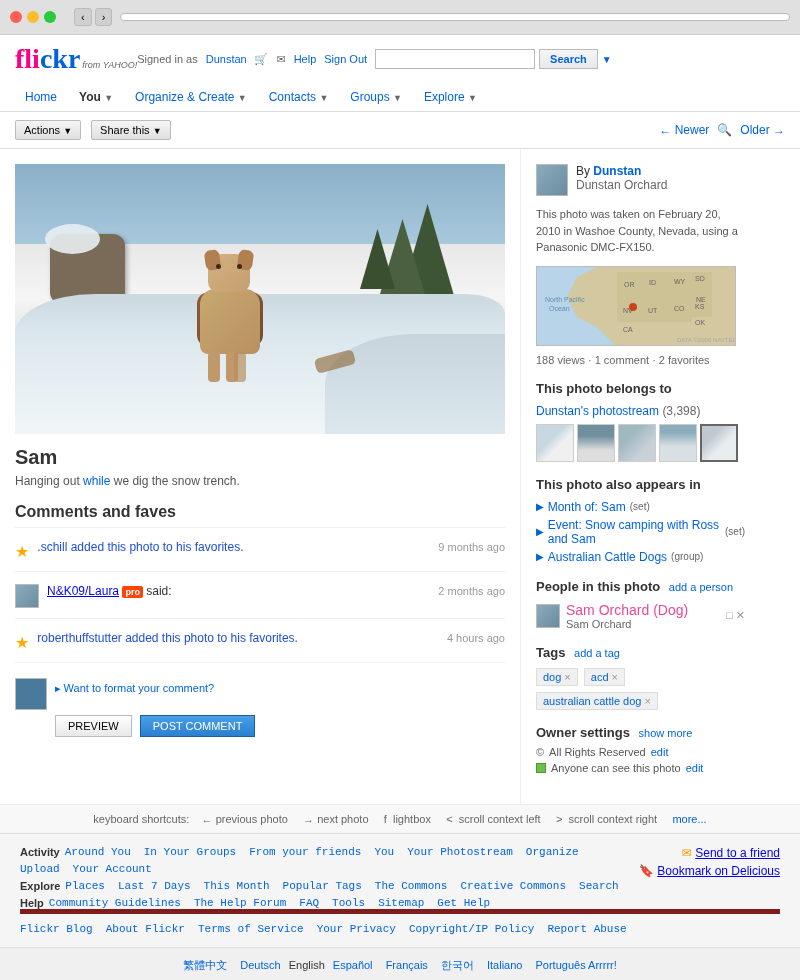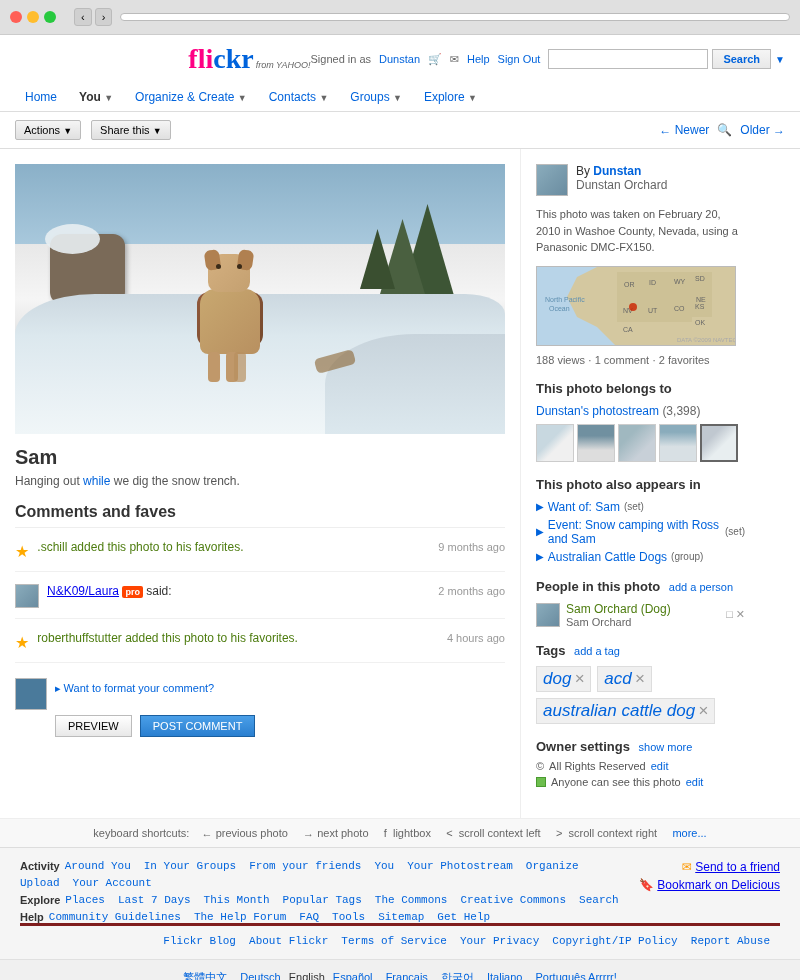--- a/index.html
+++ b/index.html
@@ -14,21 +14,21 @@
     .win-btn.green { background: #27c93f; }
     .nav-arrows { display: flex; gap: 3px; margin-left: 10px; }
     .nav-arrow { background: #d0d0d0; border: 1px solid #bbb; border-radius: 3px; padding: 2px 6px; font-size: 11px; cursor: pointer; }
     .url-bar { flex: 1; background: white; border: 1px solid #bbb; border-radius: 10px; padding: 3px 10px; font-size: 11px; text-align: center; }
 
     
     .page { background: white; }
     
     
     .header { background: white; padding: 8px 15px 0; border-bottom: 1px solid #ddd; }
-    .header-top { display: flex; align-items: center; justify-content: flex-end; margin-bottom: 5px; }
+    .header-top { display: flex; align-items: center; justify-content: flex-start; margin-bottom: 5px; }
     .logo { display: flex; align-items: baseline; gap: 2px; }
     .logo-flickr { font-size: 28px; font-weight: bold; color: #ff0084; font-family: Georgia, serif; }
     .logo-flickr span { color: #0063dc; }
     .header-right { display: flex; align-items: center; gap: 8px; font-size: 11px; color: #666; }
     .header-right a { color: #0063dc; text-decoration: none; }
     .search-box { display: flex; align-items: center; gap: 4px; }
     .search-input { border: 1px solid #bbb; padding: 3px 8px; font-size: 11px; width: 160px; }
     .search-btn { background: linear-gradient(to bottom, #f5f5f5, #e8e8e8); border: 1px solid #bbb; padding: 3px 10px; font-size: 11px; cursor: pointer; color: #0063dc; font-weight: bold; }
     
     
@@ -58,21 +58,21 @@
     .photo-desc a { color: #0063dc; text-decoration: none; }
     
     
     .section-title { font-size: 16px; font-weight: bold; color: #333; margin-bottom: 12px; border-bottom: 1px solid #eee; padding-bottom: 6px; }
     .comment-item { display: flex; align-items: flex-start; gap: 8px; margin-bottom: 12px; padding-bottom: 10px; border-bottom: 1px solid #f0f0f0; }
     .comment-avatar { width: 24px; height: 24px; background: #ddd; border: 1px solid #bbb; flex-shrink: 0; overflow: hidden; }
     .star-icon { color: #ffaa00; font-size: 16px; flex-shrink: 0; margin-top: 2px; }
     .comment-body { flex: 1; }
     .comment-meta { display: flex; justify-content: space-between; align-items: baseline; }
     .comment-text { font-size: 12px; color: #333; }
-    .comment-text a { color: #4d7c0f; text-decoration: none; }
+    .comment-text a { color: #1d4ed8; text-decoration: none; }
     .comment-time { font-size: 11px; color: #999; }
     .pro-badge { background: #ff4400; color: white; font-size: 9px; padding: 1px 3px; border-radius: 2px; font-weight: bold; }
     
     
     .add-comment-area { margin-top: 15px; display: flex; gap: 8px; }
     .commenter-avatar { width: 32px; height: 32px; background: #4a7a9b; border: 1px solid #bbb; flex-shrink: 0; }
     .comment-input-wrap { flex: 1; }
     .comment-textarea { width: 100%; height: 80px; border: 1px solid #bbb; padding: 6px; font-size: 12px; color: #999; resize: none; }
     .comment-format-link { font-size: 11px; color: #0063dc; text-decoration: none; display: block; margin-top: 4px; }
     .comment-buttons { display: flex; gap: 8px; margin-top: 20px; }
@@ -106,47 +106,47 @@
     .also-in-item { font-size: 12px; margin-bottom: 4px; display: flex; align-items: center; gap: 4px; }
     .also-in-item a { color: #0063dc; text-decoration: none; }
     .also-in-item .triangle { color: #0063dc; font-size: 10px; }
     .badge { font-size: 10px; color: #666; }
 
     .people-section { margin-bottom: 15px; }
     .people-title { font-size: 13px; font-weight: bold; color: #333; margin-bottom: 8px; }
     .people-title a { color: #0063dc; text-decoration: none; font-weight: normal; font-size: 11px; }
     .person-item { display: flex; align-items: center; gap: 6px; }
     .person-avatar { width: 24px; height: 24px; background: #8aacbc; border: 1px solid #bbb; flex-shrink: 0; }
-    .person-name a { color: #4d7c0f; text-decoration: none; font-size: 12px; margin-top: 24px; }
+    .person-name a { color: #ec4899; text-decoration: none; font-size: 14px; margin-top: 24px; }
     .person-sub { font-size: 11px; color: #666; }
     .person-actions { margin-left: auto; display: flex; gap: 3px; font-size: 11px; color: #999; }
 
     .tags-section { margin-bottom: 15px; }
     .tags-title { font-size: 13px; font-weight: bold; color: #333; margin-bottom: 8px; }
     .tags-title a { color: #0063dc; text-decoration: none; font-weight: normal; font-size: 11px; }
     .tags-list { display: flex; flex-wrap: wrap; gap: 6px; }
-    .tag-item { background: #f0f0f0; border: 1px solid #ddd; padding: 2px 6px; font-size: 17px; display: flex; align-items: center; gap: 3px; font-style: italic; }
+    .tag-item { background: #f0f0f0; border: 1px solid #ddd; padding: 2px 6px; font-size: 11px; display: flex; align-items: center; gap: 3px; }
     .tag-item a { color: #0063dc; text-decoration: none; }
     .tag-x { color: #999; cursor: pointer; }
 
     .owner-settings { margin-bottom: 15px; }
     .owner-title { font-size: 13px; font-weight: bold; color: #333; margin-bottom: 6px; }
     .owner-title a { color: #0063dc; text-decoration: none; font-weight: normal; font-size: 11px; }
     .owner-item { font-size: 11px; color: #555; margin-bottom: 4px; display: flex; align-items: center; gap: 5px; }
     .owner-item a { color: #0063dc; text-decoration: none; }
     .copyright-icon { color: #666; font-size: 11px; }
     .green-dot { width: 10px; height: 10px; background: #6dbe4e; border: 1px solid #4a9a30; display: inline-block; }
 
     
     .keyboard-shortcuts { background: #f8f8f8; border-top: 1px solid #eee; padding: 8px 15px; font-size: 11px; color: #666; text-align: center; }
     .keyboard-shortcuts a { color: #0063dc; text-decoration: none; }
     
     .footer { background: #f5f5f5; border-top: 1px solid #ddd; padding: 12px 20px; }
     .footer-link { font-size: 11px; color: #0063dc; text-decoration: none; margin-right: 8px; font-family: Liberation Mono, monospace; }
-    .footer-bottom { border-top: 3px solid #7f1d1d; padding-top: 8px; font-size: 11px; text-align: right; }
+    .footer-bottom { border-top: 5px solid #7f1d1d; padding-top: 8px; font-size: 11px; }
     .footer-bottom a { color: #0063dc; text-decoration: none; margin-right: 10px; }
     .language-bar { text-align: center; padding: 10px; font-size: 11px; background: #f0f0f0; border-top: 1px solid #e0e0e0; }
     .language-bar a { color: #0063dc; text-decoration: none; margin: 0 5px; }
     .language-bar .current { color: #333; }
     
     .footer-row { display: flex; justify-content: space-between; }
     .footer-left { flex: 1; }
     .footer-right { text-align: right; }
   </style>
 </head>
@@ -369,21 +369,21 @@
           <div class="stream-thumb thumb-3"></div>
           <div class="stream-thumb thumb-4"></div>
           <div class="stream-thumb thumb-5"></div>
         </div>
       </div>
 
       <div class="also-in">
         <div class="also-in-title">This photo also appears in</div>
         <div class="also-in-item">
           <span class="triangle">▶</span>
-          <a href="#">Want of: Sam</a>
+          <a href="#">Month of: Sam</a>
           <span class="badge">(set)</span>
         </div>
         <div class="also-in-item">
           <span class="triangle">▶</span>
           <a href="#">Event: Snow camping with Ross and Sam</a>
           <span class="badge">(set)</span>
         </div>
         <div class="also-in-item">
           <span class="triangle">▶</span>
           <a href="#">Australian Cattle Dogs</a>

